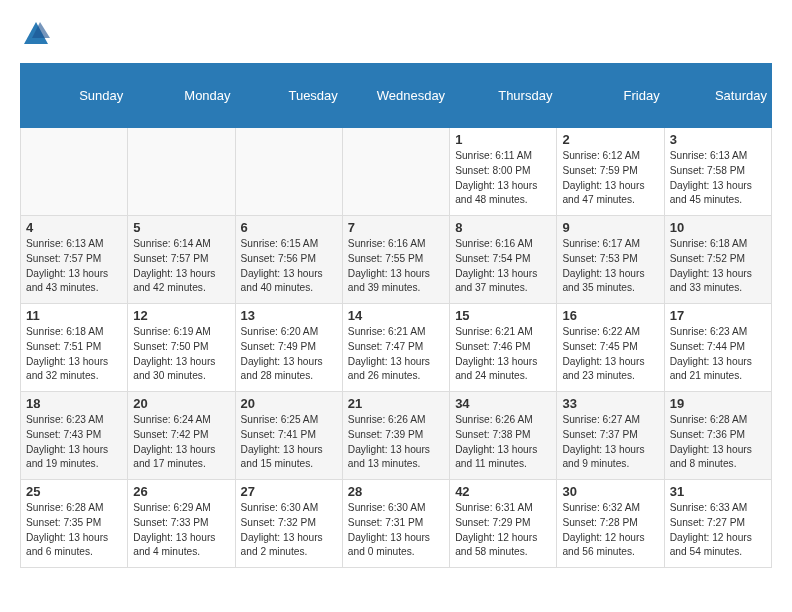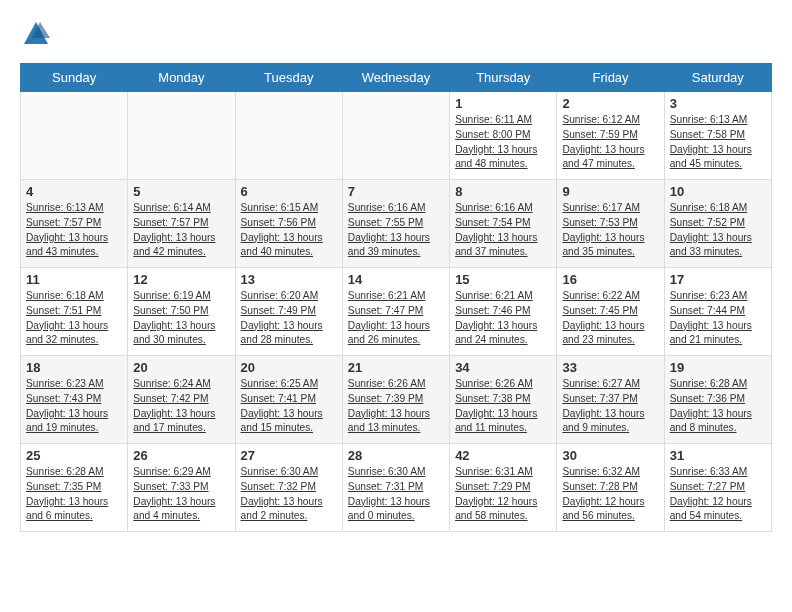--- a/index.html
+++ b/index.html
@@ -42,22 +42,22 @@
     }
     .calendar {
       width: 100%;
       border-collapse: collapse;
       border: 1px solid #ccc;
     }
     .calendar th {
       background-color: #2a7ab5;
       color: #fff;
       font-size: 13px;
-      padding: 6px 4px;
-      text-align: center;
+      padding: 24px 4px;
+      text-align: right;
       border: 1px solid #2a7ab5;
       font-weight: normal;
     }
     .calendar td {
       width: 14.28%;
       vertical-align: top;
       padding: 4px 5px;
       border: 1px solid #ddd;
       font-size: 10.5px;
       color: #333;
@@ -70,21 +70,20 @@
     .day-num {
       font-size: 13px;
       font-weight: bold;
       margin-bottom: 2px;
       display: block;
     }
     .day-info {
       font-size: 10.2px;
       line-height: 1.45;
       color: #333;
-      text-decoration: underline;
     }
     .row-even td { background: #f5f5f5; }
     .row-odd td { background: #ffffff; }
   </style>
 </head>
 <body>
 
 <div class="header">
   <div class="logo">
     <div>

